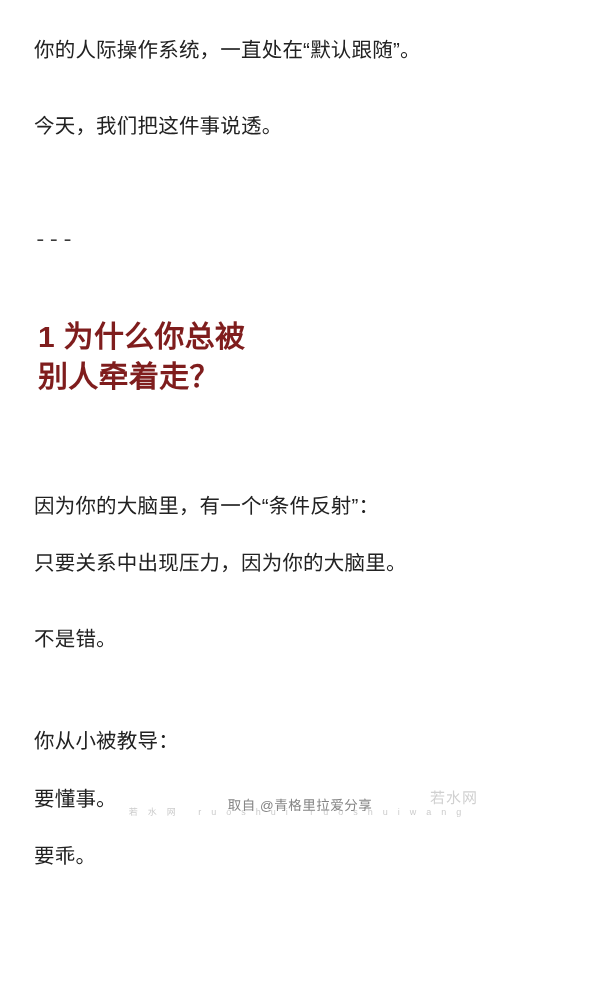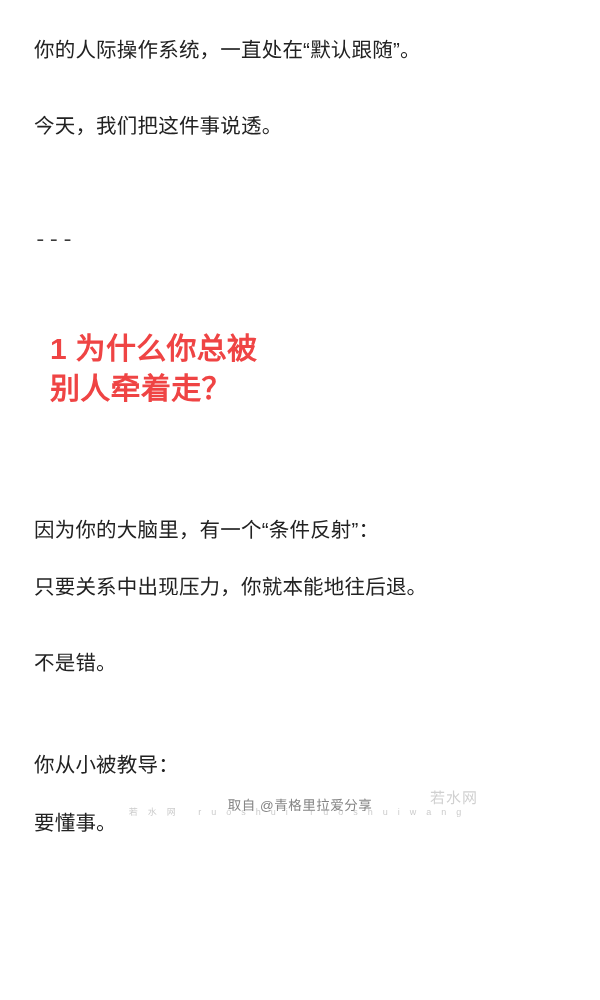--- a/index.html
+++ b/index.html
@@ -37,22 +37,22 @@
     color: #3a3a3a;
     letter-spacing: 1px;
     line-height: 1;
     margin: 0;
     font-family: "Liberation Mono", "DejaVu Sans Mono", monospace;
   }
   .heading {
     font-size: 30px;
     font-weight: 700;
     line-height: 1.35;
-    color: #ef4444;
-    margin: 16px;
+    color: #7f1d1d;
+    margin: 4px;
     letter-spacing: 0.3px;
   }
   .heading .line { display: block; }
 
   
   .wm-big {
     position: absolute;
     right: 8px;
     bottom: 22px;
     font-size: 62px;
@@ -121,37 +121,38 @@
     <span class="line">别人牵着走？</span>
   </h1>
 
   <div class="gap-xl"></div>
   <div class="gap-md"></div>
 
   <p class="para">因为你的大脑里，有一个“条件反射”：</p>
 
   <div class="gap-md"></div>
 
-  <p class="para">只要关系中出现压力，你就本能地往后退。</p>
+  <p class="para">只要关系中出现压力，因为你的大脑里。</p>
 
   <div class="gap-lg"></div>
 
   <p class="para">不是错。</p>
 
   <div class="gap-md"></div>
 
 
   <div class="gap-lg"></div>
 
   <p class="para">你从小被教导：</p>
 
   <div class="gap-md"></div>
 
   <p class="para">要懂事。</p>
 
   <div class="gap-md"></div>
 
+  <p class="para">要乖。</p>
 
   <div class="wm-ghost">若水网</div>
   <div class="wm-line">取自 @青格里拉爱分享</div>
   <div class="wm-faint">若水网   ruoshui   ruoshuiwang</div>
 
 </div>
 
 </body></html>

